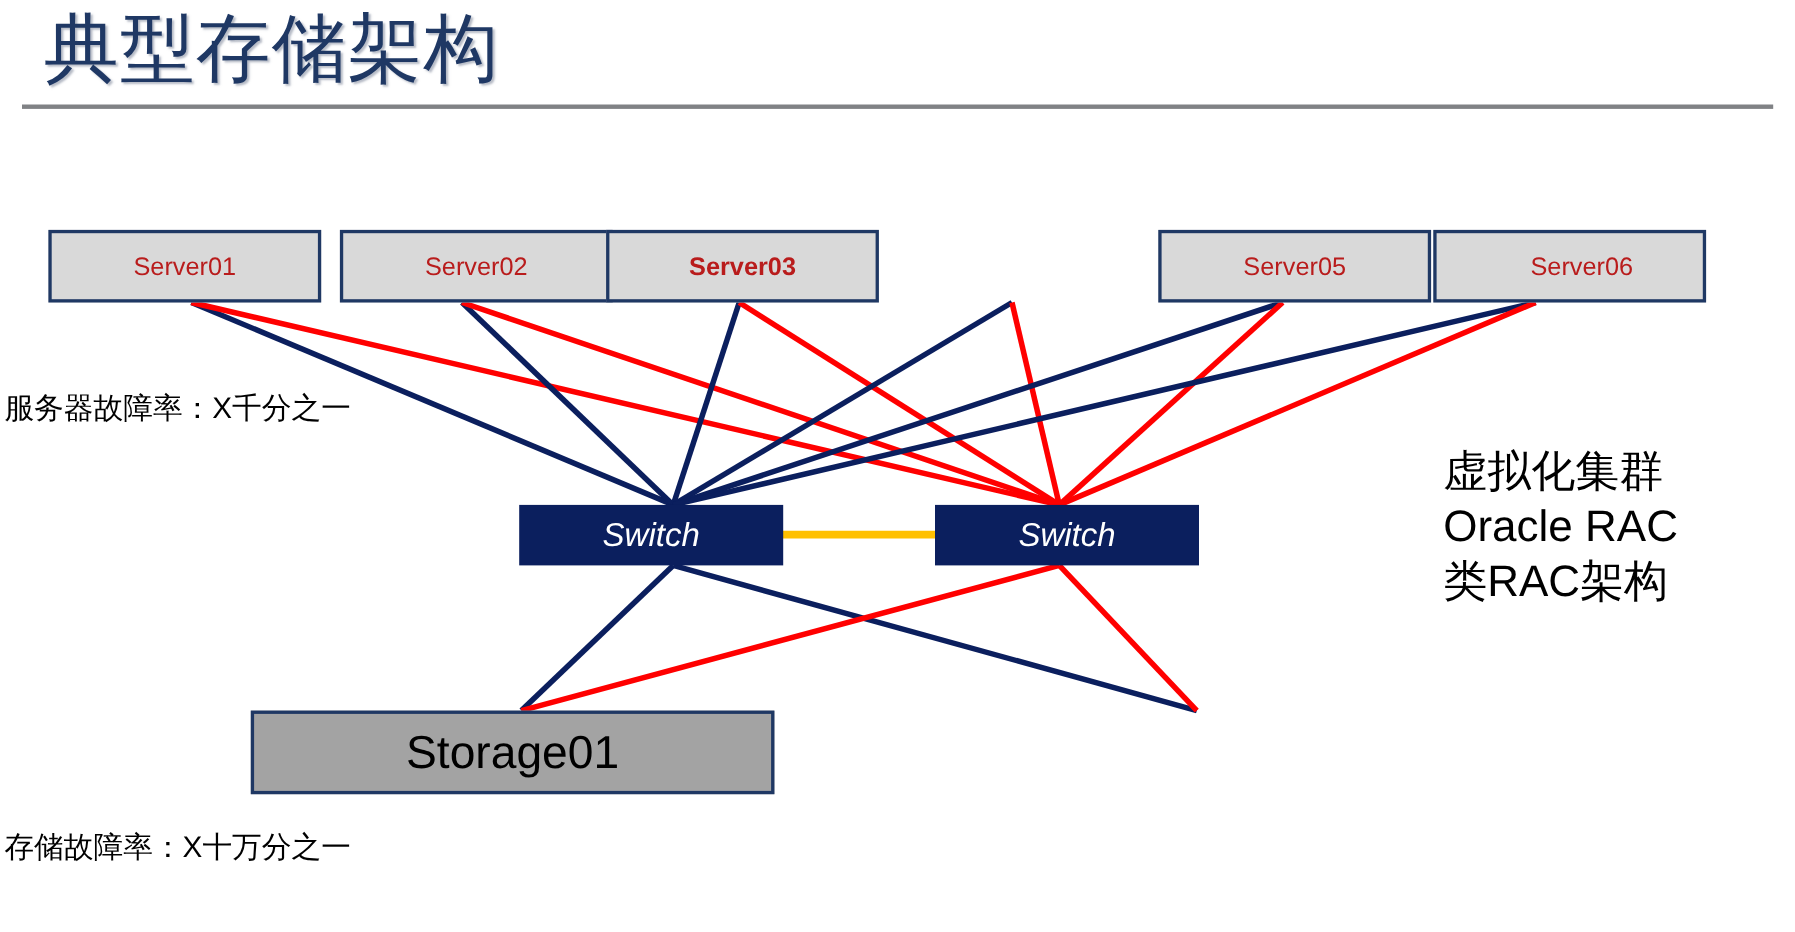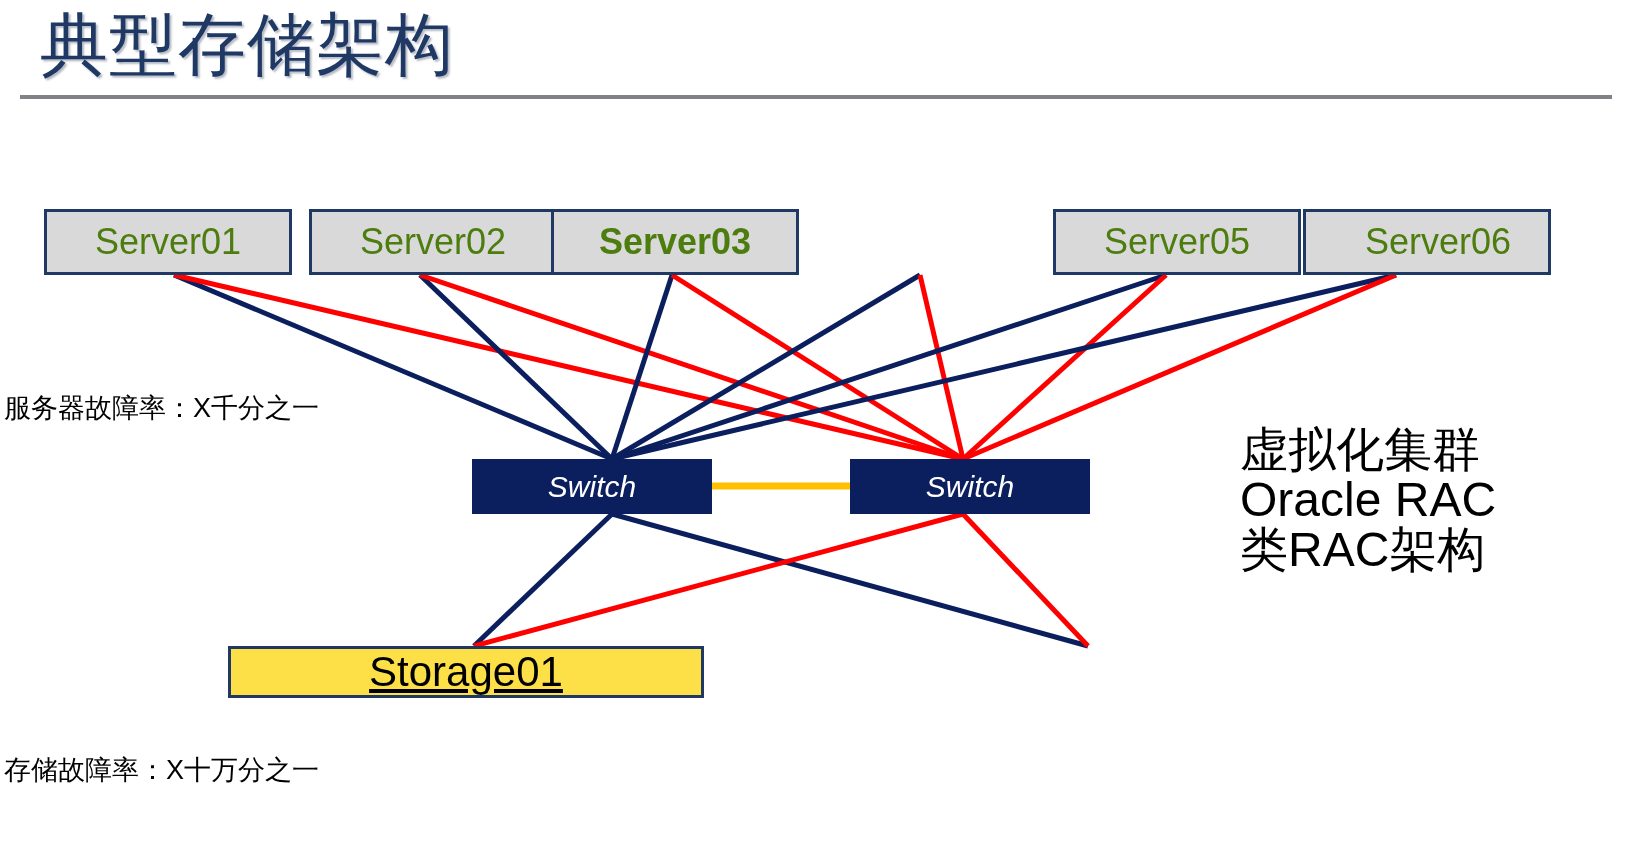--- a/index.html
+++ b/index.html
@@ -52,62 +52,60 @@
     position: absolute;
     box-sizing: border-box;
     display: flex;
     align-items: center;
     justify-content: center;
     text-align: center;
   }
   .server {
     background: #D9D9D9;
     border: 3px solid #1F3864;
-    font-size: 36px;
-    color: #4d7c0f;
+    font-size: 23px;
+    color: #b91c1c;
     height: 66px;
     width: 248px;
   }
   .storage {
-    background: #fde047;
+    background: #a3a3a3;
     border: 3px solid #1F3864;
     font-size: 42px;
     color: #000000;
-    height: 52px;
-    text-decoration: underline;
+    height: 76px;
   }
   .switch {
     background: #0B1F5E;
     border: none;
     color: #ffffff;
     font-size: 30px;
     height: 55px;
     width: 240px;
     font-style: italic;
   }
 
   
   .note {
     position: absolute;
     font-size: 27px;
     color: #000000;
     white-space: nowrap;
   }
-  #note-server { left: 4px; top: 390px; }
+  #note-server { left: 4px; top: 353px; }
   #note-storage { left: 4px; top: 752px; }
 
   #cluster-note {
     position: absolute;
-    left: 1240px;
+    left: 1312px;
     top: 404px;
-    font-size: 48px;
+    font-size: 40px;
     line-height: 50px;
     color: #000000;
     white-space: nowrap;
-    margin-top: 21px;
   }
   #cluster-note div { display: block; }
 </style>
 </head>
 <body>
 
 <div id="slide">
 
   <div id="title">典型存储架构</div>
   <div id="title-rule"></div>

